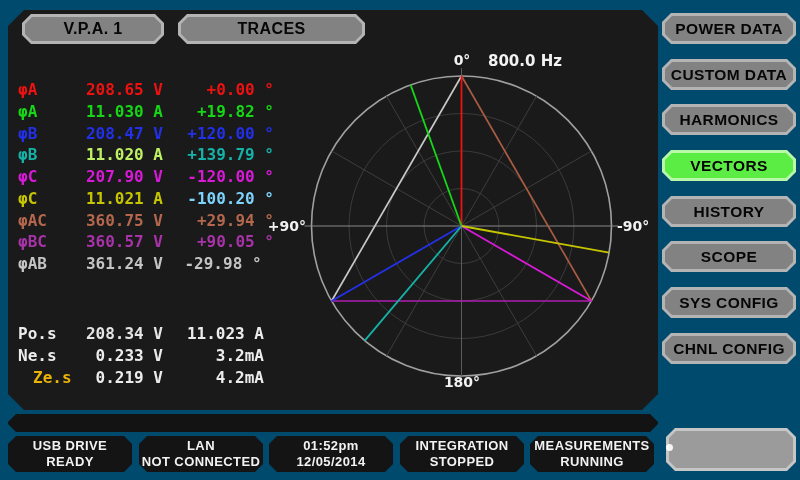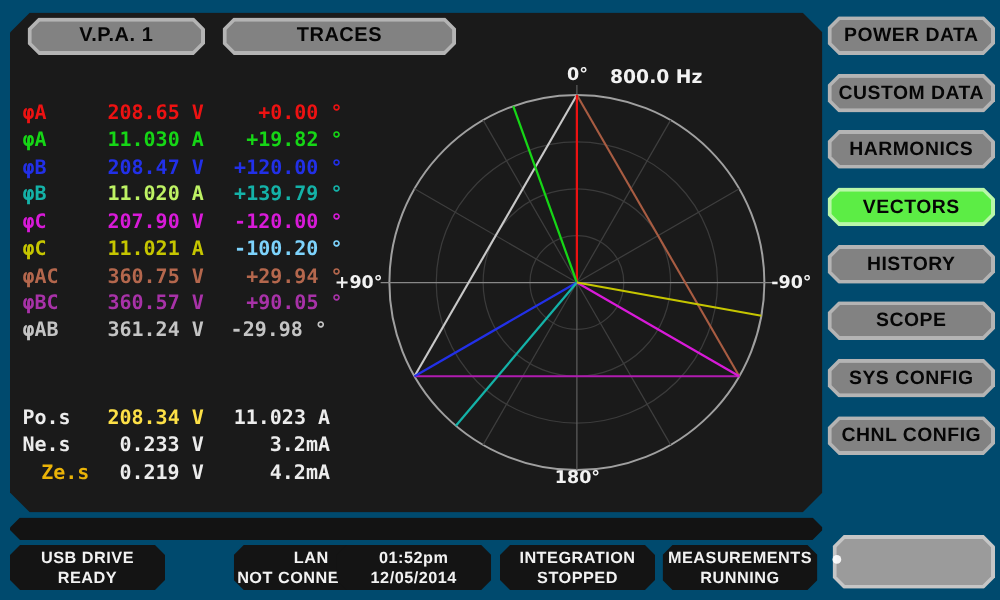--- a/index.html
+++ b/index.html
@@ -98,21 +98,21 @@
       </div>
       <div class="row">
         <span style="left: 18px; top: 254px; width: 50px; text-align: left; color: rgb(196, 196, 196);">φAB</span>
         <span style="left: 70px; top: 254px; width: 93px; text-align: right; color: rgb(196, 196, 196);">361.24 V</span>
         <span style="left: 172px; top: 254px; width: 102px; text-align: center; color: rgb(196, 196, 196);">-29.98 °</span>
       </div>
     </div>
   <div id="summary-table">
       <div class="row">
         <span style="left: 18px; top: 324px; width: 52px; text-align: left; color: rgb(236, 236, 236);">Po.s</span>
-        <span style="left: 70px; top: 324px; width: 93px; text-align: right; color: #fde047;">208.34 V</span>
+        <span style="left: 70px; top: 324px; width: 93px; text-align: right; color: #e5e5e5;">208.34 V</span>
         <span style="left: 162px; top: 324px; width: 102px; text-align: right; color: rgb(236, 236, 236);">11.023 A</span>
       </div>
       <div class="row">
         <span style="left: 18px; top: 346px; width: 52px; text-align: left; color: rgb(236, 236, 236);">Ne.s</span>
         <span style="left: 70px; top: 346px; width: 93px; text-align: right; color: rgb(236, 236, 236);">0.233 V</span>
         <span style="left: 162px; top: 346px; width: 102px; text-align: right; color: rgb(236, 236, 236);">3.2mA</span>
       </div>
       <div class="row">
         <span style="left: 33px; top: 368px; width: 52px; text-align: left; color: #eab308;">Ze.s</span>
         <span style="left: 70px; top: 368px; width: 93px; text-align: right; color: rgb(236, 236, 236);">0.219 V</span>
@@ -178,21 +178,21 @@
       </div>
       <div class="btn " style="left: 662px; top: 333px; width: 134px; height: 31px;">
         <div class="inner">CHNL CONFIG</div>
       </div>
     </div>
   <div id="status-bar">
       <div class="status-box" style="left: 8px; width: 124px;">
         <div>USB DRIVE</div>
         <div>READY</div>
       </div>
-      <div class="status-box" style="left: 139px; width: 124px; margin-left: 48px;">
+      <div class="status-box" style="left: 139px; width: 124px;">
         <div>LAN</div>
         <div>NOT CONNECTED</div>
       </div>
       <div class="status-box" style="left: 269px; width: 124px;">
         <div>01:52pm</div>
         <div>12/05/2014</div>
       </div>
       <div class="status-box" style="left: 400px; width: 124px;">
         <div>INTEGRATION</div>
         <div>STOPPED</div>

